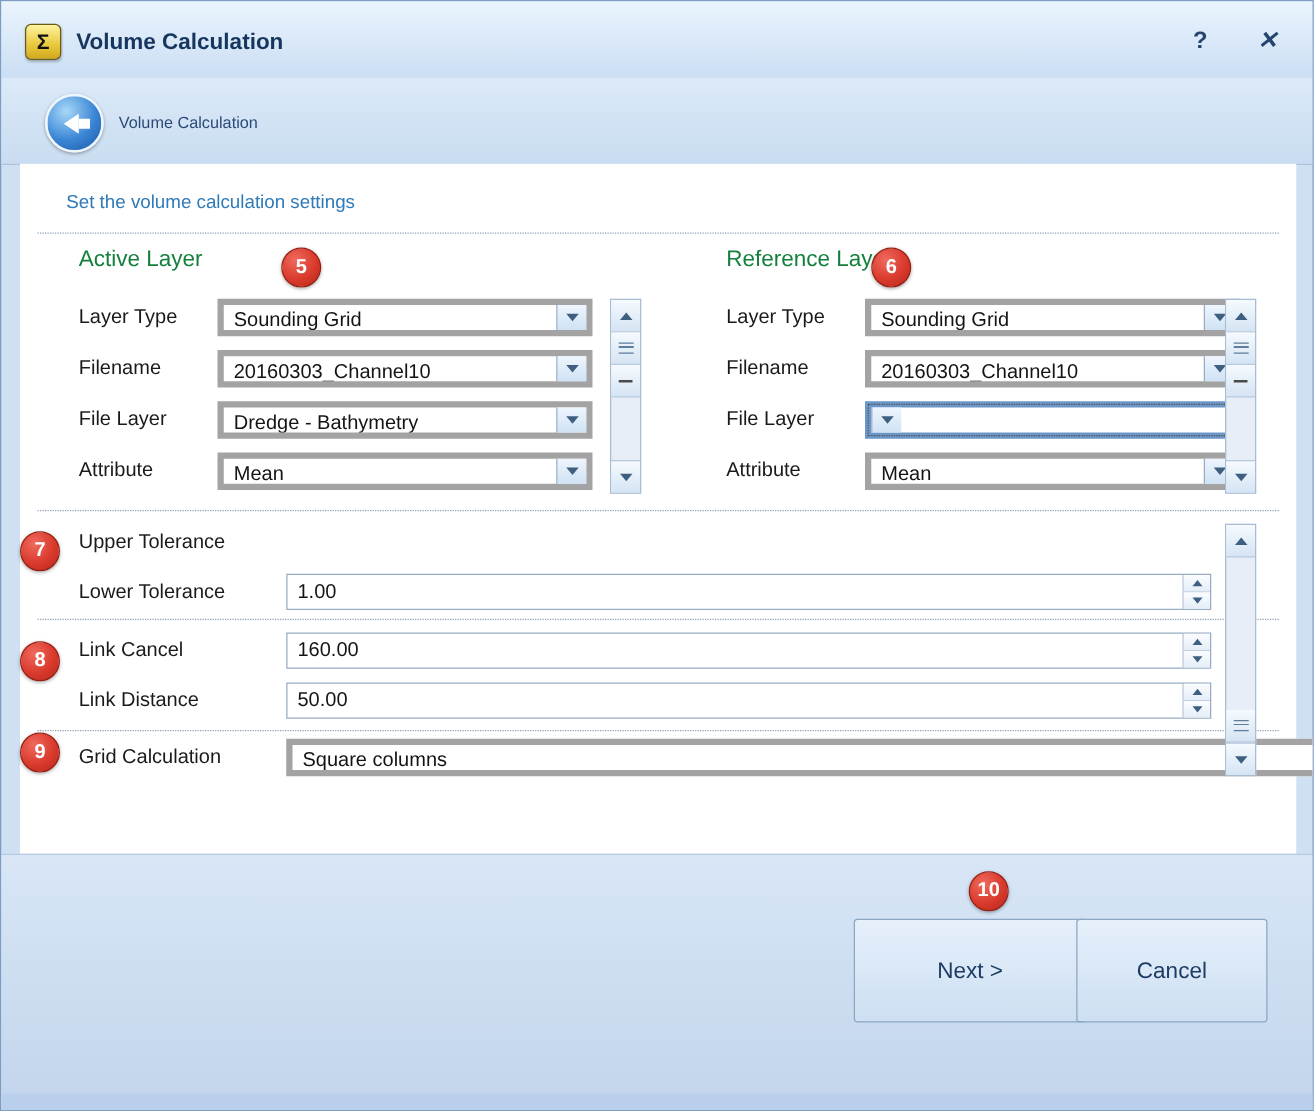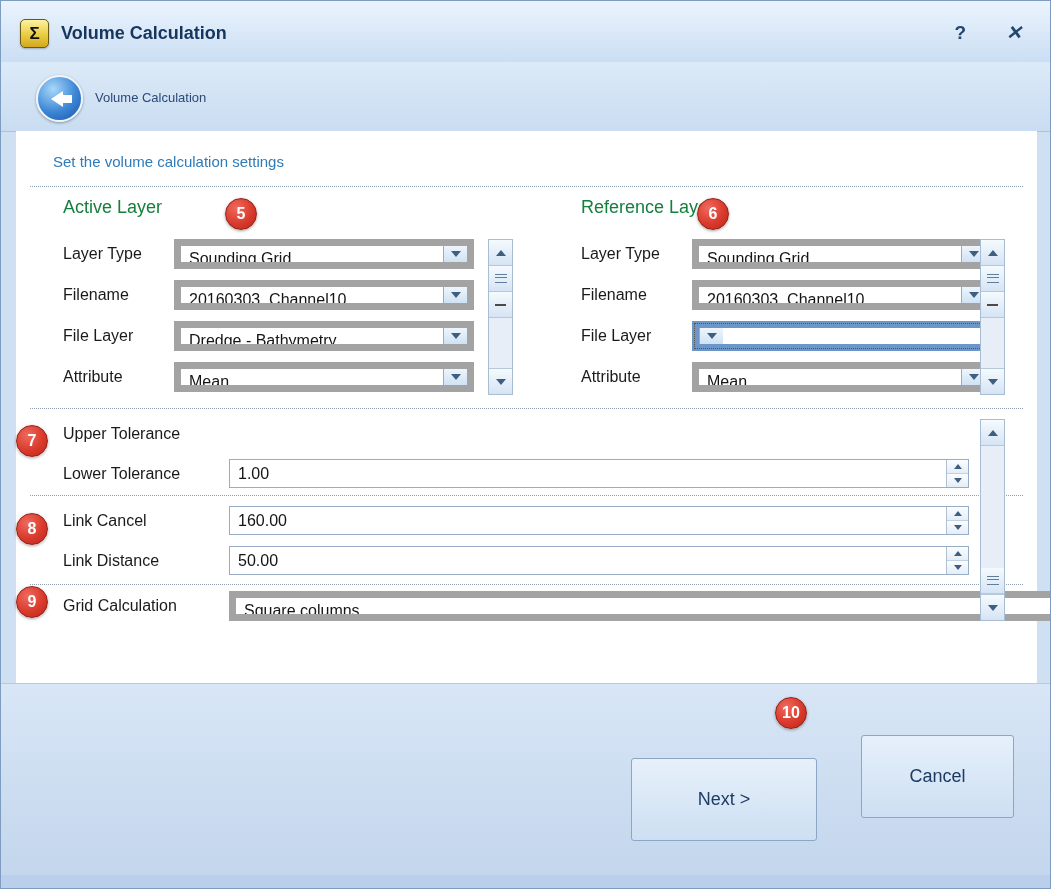--- a/index.html
+++ b/index.html
@@ -25,21 +25,21 @@
   .instruction{position:absolute;left:37px;top:22px;font-size:15px;color:#2f7ab8;}
   .sep{position:absolute;left:14px;right:14px;border-top:1px dotted #8fa0b5;height:0;}
   .sep1{top:55px;} .sep2{top:277px;} .sep3{top:364px;} .sep4{top:453px;}
 
   .group{position:absolute;top:66px;width:426px;}
   .group-a{left:47px;} .group-b{left:540px;margin-left:25px;}
   .group-title{font-size:18px;color:#15803d;display:block;height:26px;margin-bottom:16px;}
   .field-row{display:flex;align-items:center;height:30px;margin-bottom:11px;}
   .field-label{width:111px;font-size:16px;color:#1a1a1a;flex:0 0 111px;}
 
-  .combo{display:flex;align-items:stretch;width:300px;height:30px;border:7px solid #a3a3a3;background:#ffffff;box-sizing:border-box;}
+  .combo{display:flex;align-items:stretch;width:300px;height:30px;border:5px solid #a3a3a3;background:#ffffff;box-sizing:border-box;}
   .combo-value{flex:1;font-size:16px;color:#141414;padding:4px 0 0 8px;white-space:nowrap;overflow:hidden;}
   .drop-btn{flex:0 0 23px;border-left:1px solid #98acc4;background:linear-gradient(#eef5fd,#cfe2f4);display:flex;align-items:center;justify-content:center;}
   .arr-down{width:0;height:0;border-left:5px solid transparent;border-right:5px solid transparent;border-top:6px solid #3f5f80;}
   .combo.focused{border-color:#6a96c8;outline:1px dotted #555;outline-offset:-3px;}
   .drop-btn.hot{background:linear-gradient(#fde7a8,#f6c24e);border-left:1px solid #d89c28;}
   .drop-btn.hot .arr-down{border-top-color:#4a3a0c;}
 
   
   .vscroll{position:absolute;width:25px;display:flex;flex-direction:column;background:#e7eef7;border:1px solid #a8bcd2;box-sizing:border-box;}
   .vs-a{left:472px;top:108px;height:156px;}
@@ -63,21 +63,21 @@
   .spin-btn:first-child{border-bottom:1px solid #c2d0e0;}
   .tri-up{width:0;height:0;border-left:4px solid transparent;border-right:4px solid transparent;border-bottom:5px solid #3f5f80;}
   .tri-dn{width:0;height:0;border-left:4px solid transparent;border-right:4px solid transparent;border-top:5px solid #3f5f80;}
   .row-upper{top:288px;} .row-lower{top:328px;} .row-angle{top:375px;} .row-dist{top:415px;} .row-grid{top:460px;}
   .wide-combo{width:864px;}
 
   
   .footer{position:absolute;left:0;top:682px;right:0;bottom:0;background:linear-gradient(#d8e6f6,#c2d5ec);border-top:1px solid #b7c9e2;}
   .footer::after{content:"";position:absolute;left:0;right:0;bottom:0;height:13px;background:#b9cfec;}
   .dlg-btn{position:absolute;height:83px;background:linear-gradient(#e6f0fb,#cddff2);border:1px solid #8ca6c5;border-radius:3px;font-family:"Liberation Sans",sans-serif;font-size:18px;color:#1c3c64;}
-  .btn-next{left:630px;top:51px;width:186px;margin-top:23px;}
+  .btn-next{left:682px;top:51px;width:186px;}
   .btn-cancel{left:860px;top:51px;width:153px;}
 
   
   .badge{position:absolute;width:30px;height:30px;border-radius:50%;background:radial-gradient(circle at 35% 30%,#ef6a5e,#d93a2c 55%,#b5281c);border:1px solid #952015;box-shadow:0 1px 3px rgba(0,0,0,.35);color:#fff;font-weight:bold;font-size:16px;display:flex;align-items:center;justify-content:center;z-index:5;}
   .b5{left:224px;top:197px;} .b6{left:696px;top:197px;}
   .b7{left:15px;top:424px;} .b8{left:15px;top:512px;} .b9{left:15px;top:585px;}
   .b10{left:774px;top:696px;}
 </style>
 </head>
 <body>

